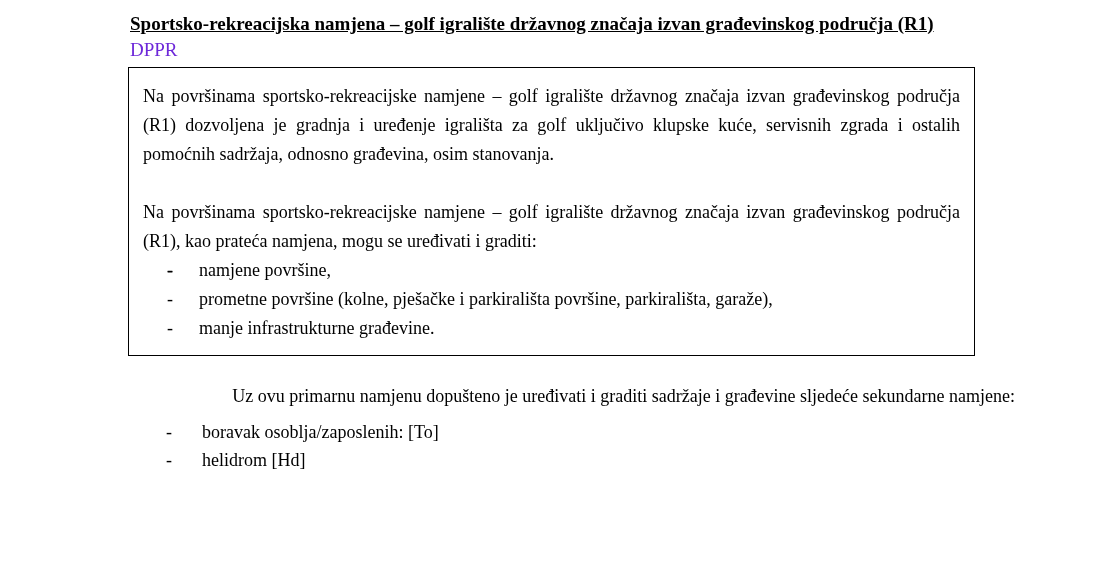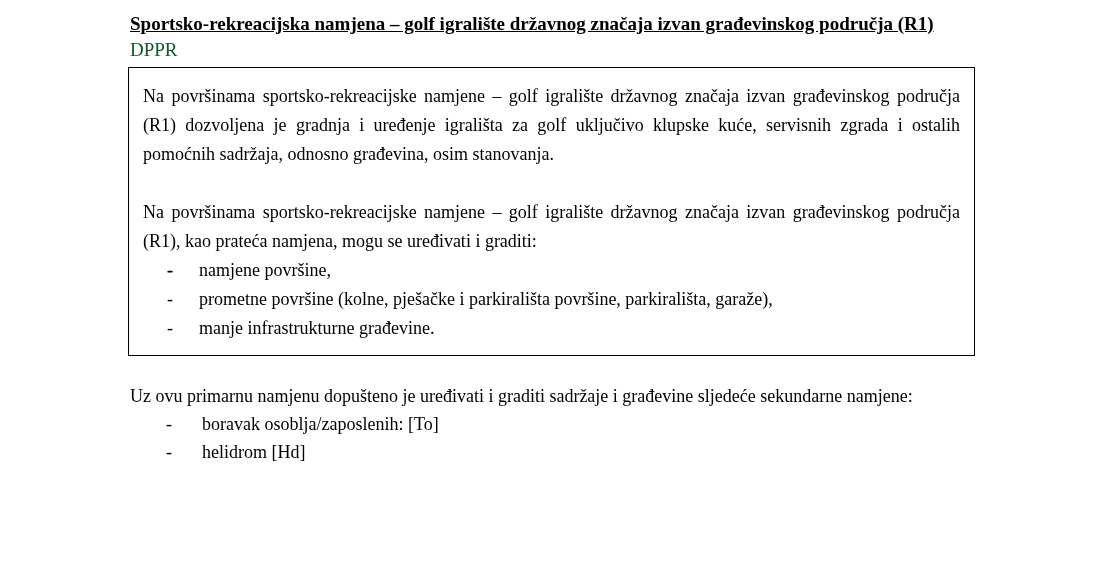--- a/index.html
+++ b/index.html
@@ -26,21 +26,21 @@
     font-size: 19px;
     font-weight: bold;
     line-height: 26px;
     margin: 0;
     text-decoration: underline;
   }
   .dppr-link {
     display: inline-block;
     font-size: 19px;
     line-height: 26px;
-    color: #14532d;
+    color: #6d28d9;
     text-decoration: none;
     cursor: pointer;
   }
   .box {
     box-sizing: border-box;
     margin-left: -2px;
     margin-top: 4px;
     width: 847px;
     border: 1.5px solid #000000;
     padding: 14px 14px 12px 14px;
@@ -62,22 +62,22 @@
     position: absolute;
     left: 24px;
     top: 0;
   }
   .secondary {
     margin-top: 26px;
     font-size: 18px;
     line-height: 28px;
   }
   .secondary p {
-    margin: 0;
-    text-align: left;
+    margin: 8px;
+    text-align: right;
   }
   .sli {
     position: relative;
     padding-left: 72px;
   }
   .sli .dash {
     position: absolute;
     left: 36px;
     top: 0;
   }

